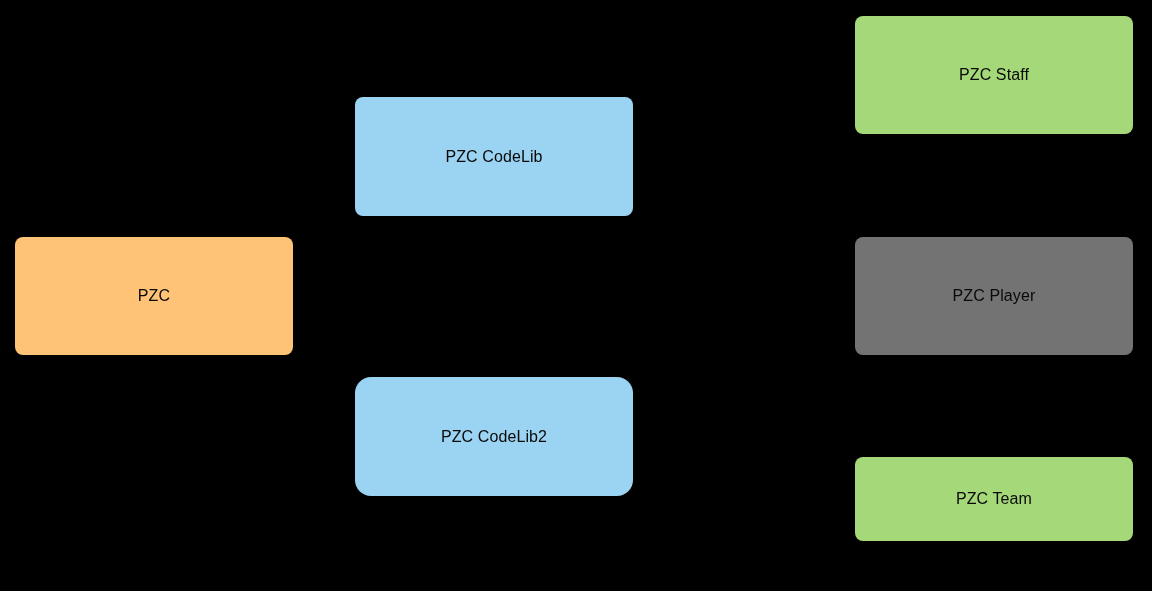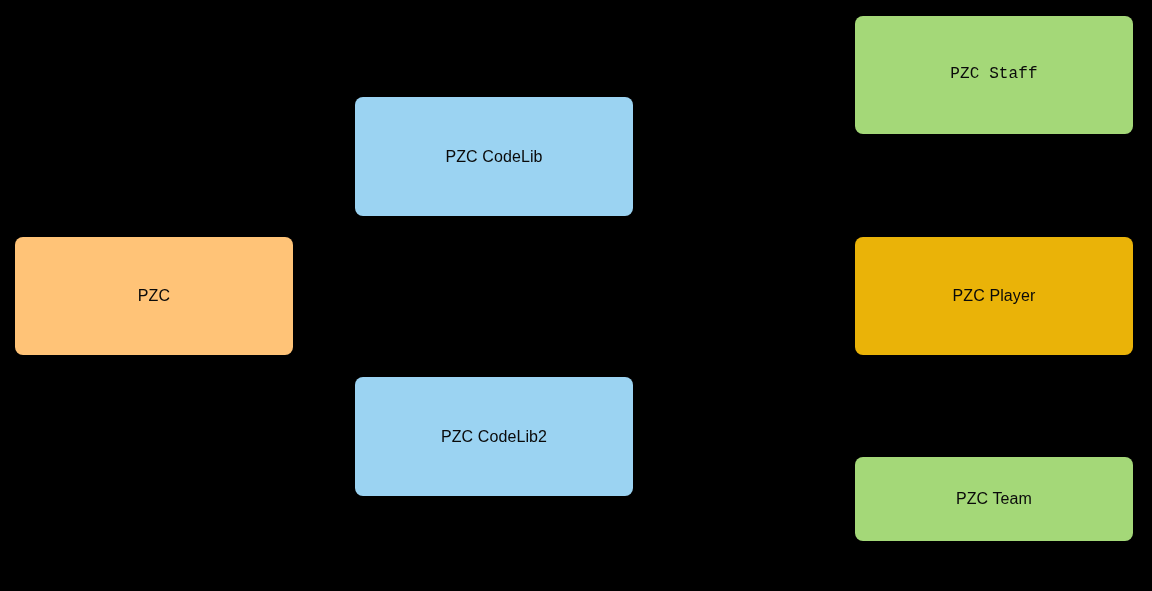--- a/index.html
+++ b/index.html
@@ -41,29 +41,29 @@
 <div id="diagram-canvas" style="width: 1152px; height: 591px; background: rgb(0, 0, 0);">
 
   <div class="node" style="left: 355px; top: 97px; width: 278px; height: 119px; background: rgb(155, 211, 242);">
     <span class="node-label">PZC CodeLib</span>
   </div>
 
   <div class="node" style="left: 15px; top: 237px; width: 278px; height: 118px; background: rgb(255, 195, 119);">
     <span class="node-label">PZC</span>
   </div>
 
-  <div class="node" style="left: 355px; top: 377px; width: 278px; height: 119px; background: rgb(155, 211, 242);">
+  <div class="node" style="left: 355px; top: 377px; width: 278px; height: 119px; background: rgb(155, 211, 242); border-radius: 16px;">
     <span class="node-label">PZC CodeLib2</span>
   </div>
 
-  <div class="node" style="left: 855px; top: 16px; width: 278px; height: 118px; background: rgb(164, 216, 120); font-family: Liberation Mono, monospace;">
+  <div class="node" style="left: 855px; top: 16px; width: 278px; height: 118px; background: rgb(164, 216, 120);">
     <span class="node-label">PZC Staff</span>
   </div>
 
-  <div class="node" style="left: 855px; top: 237px; width: 278px; height: 118px; background: #eab308;">
+  <div class="node" style="left: 855px; top: 237px; width: 278px; height: 118px; background: #737373;">
     <span class="node-label">PZC Player</span>
   </div>
 
   <div class="node" style="left: 855px; top: 457px; width: 278px; height: 84px; background: rgb(164, 216, 120);">
     <span class="node-label">PZC Team</span>
   </div>
 
 </div>
 
 </body></html>

